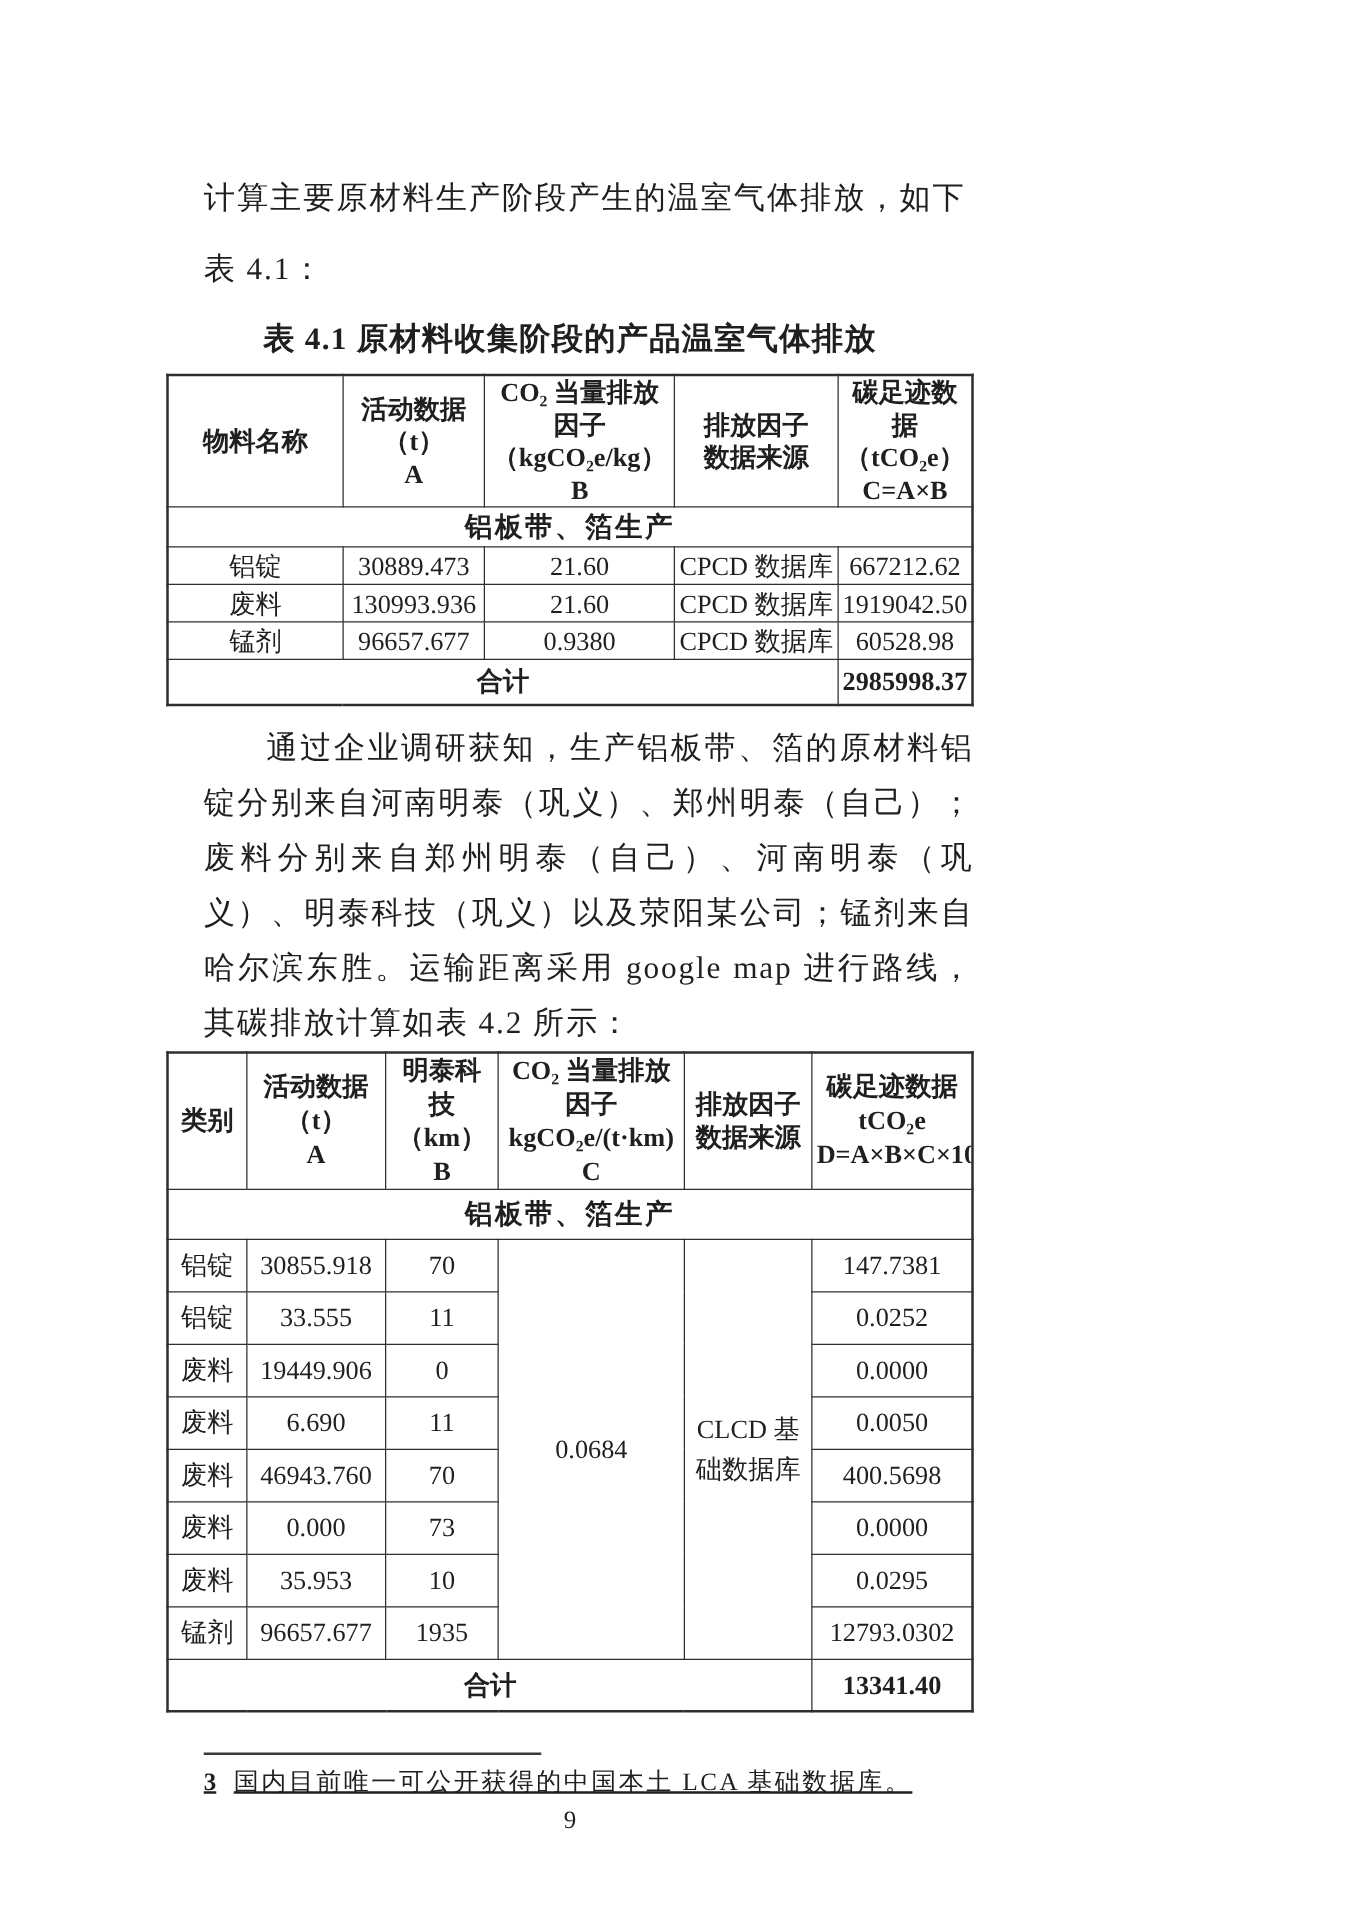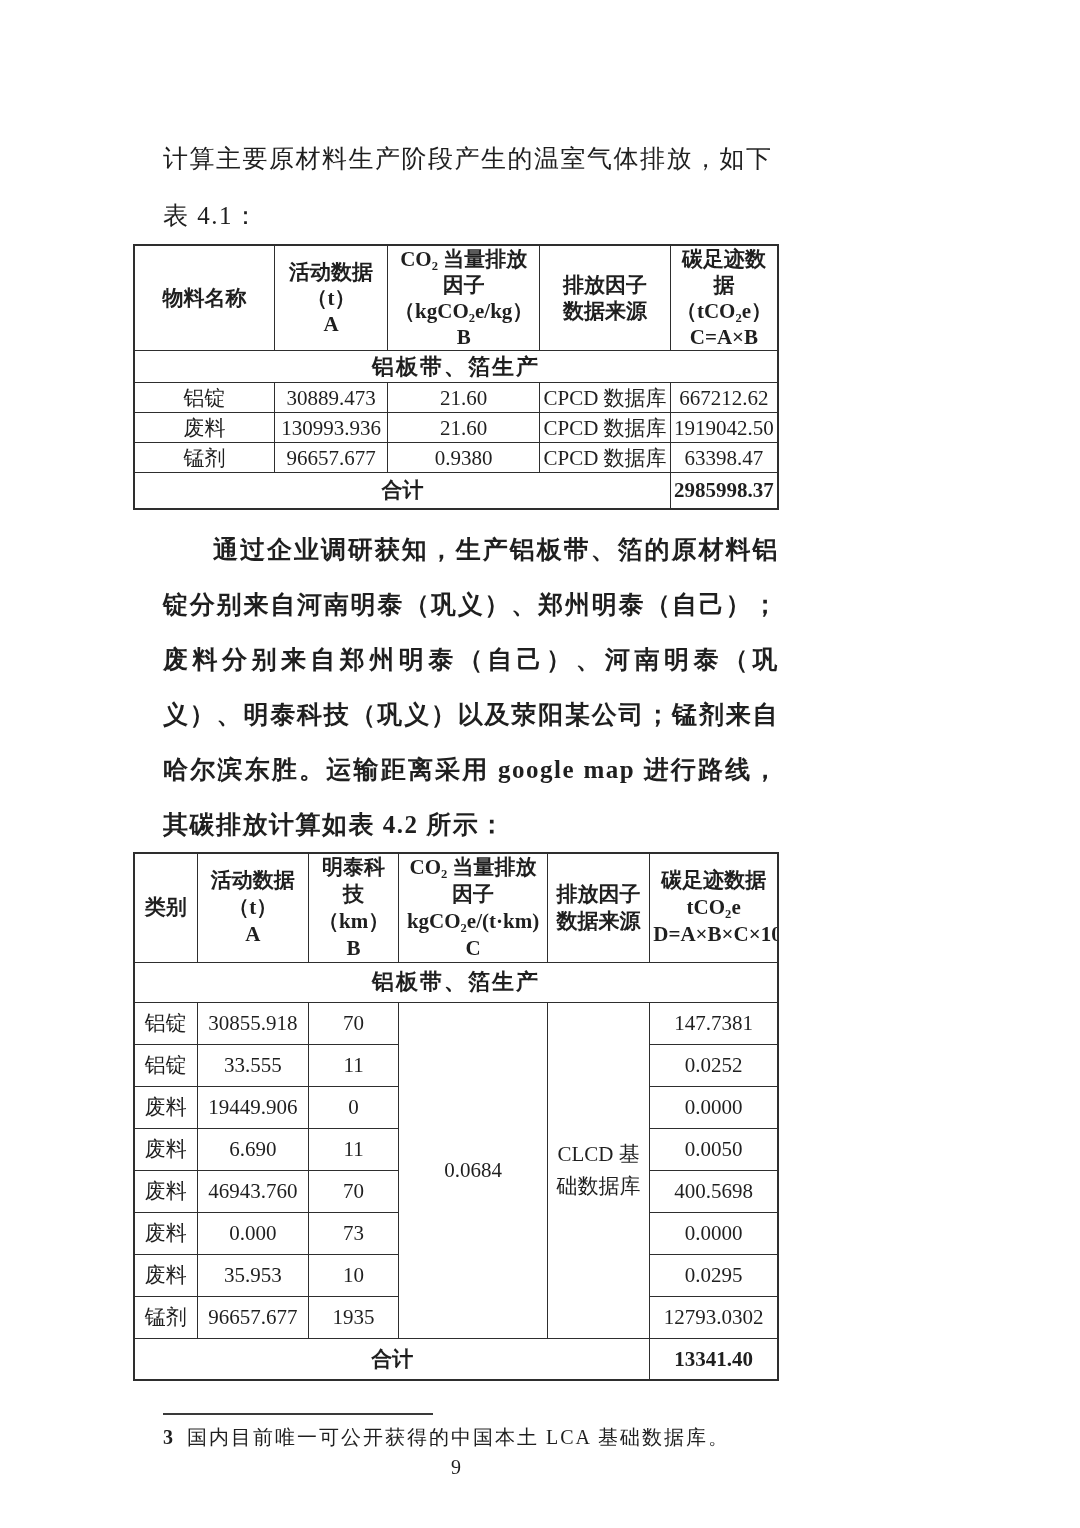--- a/index.html
+++ b/index.html
@@ -4,21 +4,21 @@
 <style>
   html,body{margin:0;padding:0;background:#ffffff;}
   body{
     width:1080px;height:1528px;
     font-family:"Liberation Serif","DejaVu Serif",serif;
     color:#1f1f1f;
     overflow:hidden;
   }
   .page{width:912px;height:1528px;background:#ffffff;box-sizing:border-box;padding:130px 133px 0 133px;}
   .para{font-size:25px;line-height:57px;margin:0 0 0 30px;letter-spacing:1.5px;}
-  .para.justified{text-align:justify;text-indent:50px;line-height:55px;margin-top:12px;font-weight:bold;}
+  .para.justified{text-align:justify;text-indent:50px;line-height:44px;margin-top:12px;}
   .tbl-title{text-align:center;font-weight:bold;font-size:25px;letter-spacing:1px;margin:0;}
   .tbl-title.t1t{line-height:55px;}
   .tbl-title.t2t{line-height:46px;}
   table.t{border-collapse:collapse;width:100%;table-layout:fixed;border:2px solid #2e2e2e;}
   table.t th,table.t td{
     border:1px solid #2e2e2e;text-align:center;vertical-align:middle;
     padding:0 3px;box-sizing:border-box;overflow:hidden;
   }
   table.t th{font-weight:bold;white-space:pre-line;}
   
@@ -27,31 +27,32 @@
   .t1 tr.sec td{height:32px;font-size:22px;font-weight:bold;letter-spacing:2px;}
   .t1 tr.tot td{height:36px;font-weight:bold;font-size:21px;}
   
   .t2 th{height:88px;line-height:27px;font-size:21px;}
   .t2 td{height:42px;line-height:26px;font-size:21px;}
   .t2 tr.sec td{height:40px;font-size:22px;font-weight:bold;letter-spacing:2px;}
   .t2 tr.tot td{height:42px;font-weight:bold;font-size:21px;}
   .t2 td.merged{line-height:32px;}
   
   .fn-rule{width:270px;border:none;border-top:2px solid #3a3a3a;margin:32px 0 8px 30px;}
-  .fn{margin:0 0 0 30px;font-size:20px;line-height:28px;letter-spacing:2px;}
+  .fn{margin:0 0 0 30px;font-size:20px;line-height:28px;letter-spacing:2px;text-decoration:underline;}
   .fn-marker{font-weight:bold;letter-spacing:0;margin-right:14px;}
   .pageno{text-align:center;font-size:20px;line-height:28px;margin-top:2px;}
 </style>
 </head>
 <body>
 
 <div class="page">
 
   <p class="para">计算主要原材料生产阶段产生的温室气体排放，如下表 4.1：</p>
 
+  <p class="tbl-title t1t">表 4.1 原材料收集阶段的产品温室气体排放</p>
 
   <table class="t t1">
     <colgroup>
       <col style="width:21.8%">
         <col style="width:17.6%">
         <col style="width:23.6%">
       <col style="width:20.3%">
         <col style="width:16.7%">
     </colgroup>
     <tbody>
@@ -83,21 +84,21 @@
       <td>130993.936</td>
       <td>21.60</td>
       <td>CPCD 数据库</td>
       <td>1919042.50</td>
     </tr>
     <tr>
       <td>锰剂</td>
       <td>96657.677</td>
       <td>0.9380</td>
       <td>CPCD 数据库</td>
-      <td>63398.47</td>
+      <td>60528.98</td>
     </tr>
     <tr class="tot">
       <td colspan="4">合计</td>
       <td>2985998.37</td>
     </tr>
   </tbody>
     </table>
 
   <p class="para justified">通过企业调研获知，生产铝板带、箔的原材料铝锭分别来自河南明泰（巩义）、郑州明泰（自己）；废料分别来自郑州明泰（自己）、河南明泰（巩义）、明泰科技（巩义）以及荥阳某公司；锰剂来自哈尔滨东胜。运输距离采用 google map 进行路线，其碳排放计算如表 4.2 所示：</p>
 

